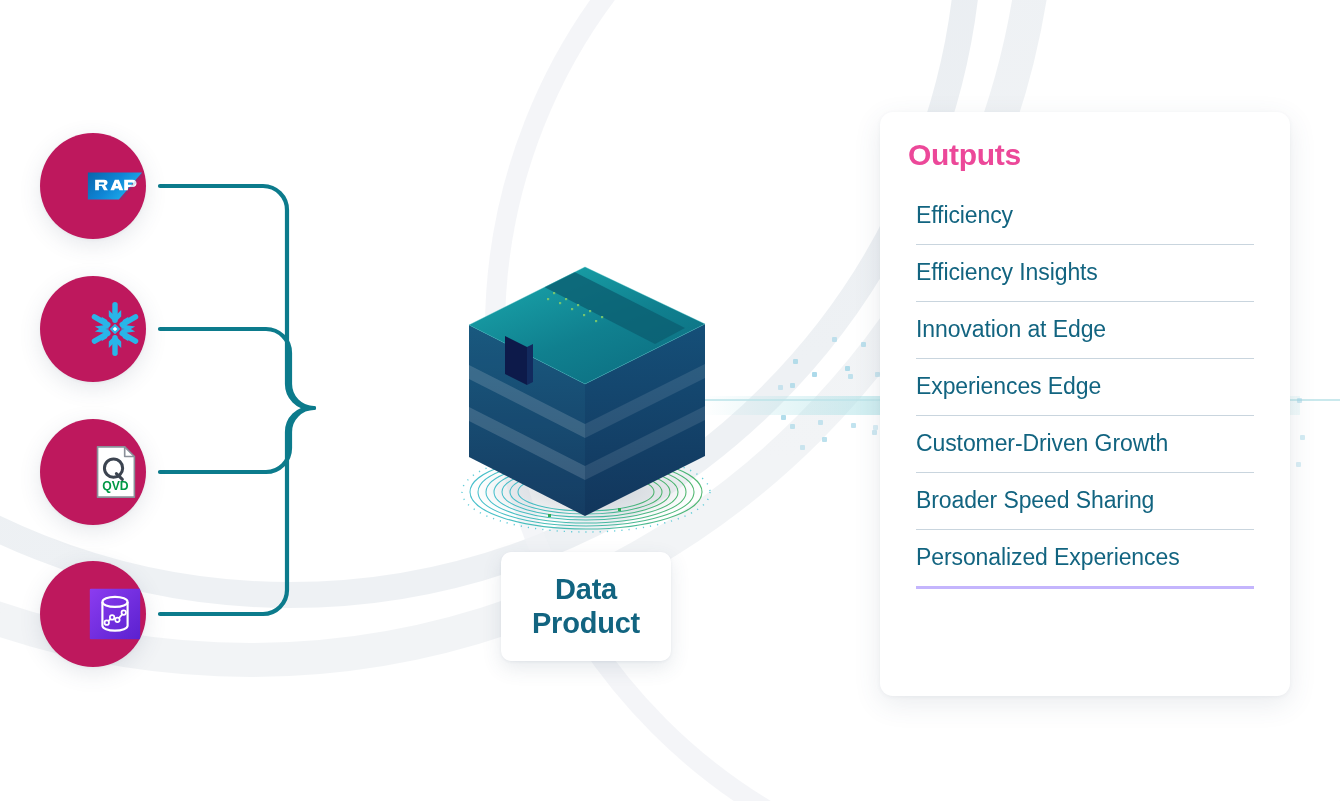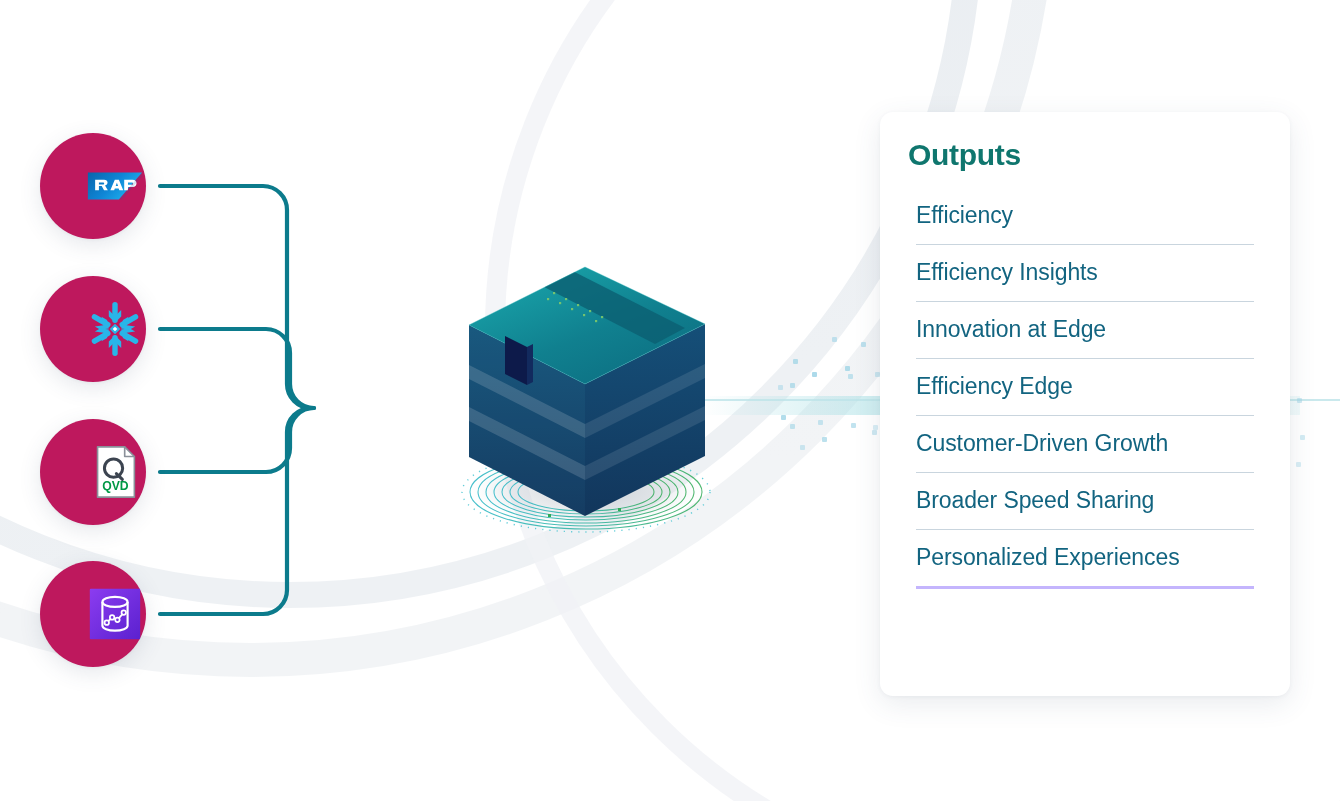--- a/index.html
+++ b/index.html
@@ -60,21 +60,21 @@
     width:410px;height:584px;
     background:#ffffff;
     border-radius:13px;
     box-shadow:0 8px 28px rgba(60,80,110,.11), 0 1px 4px rgba(60,80,110,.06);
     box-sizing:border-box;
     padding:26px 28px 0 28px;
   }
   .panel-title{
     font-size:30px;
     font-weight:bold;
-    color:#0f766e;
+    color:#ec4899;
     margin:0 0 16px 0;
     letter-spacing:-.3px;
   }
   .out-list{list-style:none;margin:8px;padding:0;}
   .out-item{
     font-size:23px;
     color:#126480;
     padding:14px 0 15px 0;
     border-bottom:1px solid #c9d5de;
     letter-spacing:-.1px;
@@ -323,27 +323,31 @@
         </g>
       </g>
 
       <path d="M 136 15 L 256 72 L 136 132 L 20 73 Z" fill="none" stroke="#2cb6bb" stroke-width="1" opacity=".35"></path>
 
       <path d="M 56 84 L 78 95 L 78 133 L 56 122 Z" fill="#0d1a4a"></path>
       <path d="M 78 95 L 84 92 L 84 130 L 78 133 Z" fill="#122a5e"></path>
     </svg>
   </div>
 
+  <div class="dp-card">
+    <span>Data</span>
+    <span>Product</span>
+  </div>
 
   <div class="panel">
     <h2 class="panel-title">Outputs</h2>
     <ul class="out-list">
       <li class="out-item">Efficiency</li>
       <li class="out-item">Efficiency Insights</li>
       <li class="out-item">Innovation at Edge</li>
-      <li class="out-item">Efficiency Edge</li>
+      <li class="out-item">Experiences Edge</li>
       <li class="out-item">Customer-Driven Growth</li>
       <li class="out-item">Broader Speed Sharing</li>
       <li class="out-item">Personalized Experiences</li>
     </ul>
   </div>
 
 </div>
 
 </body></html>

